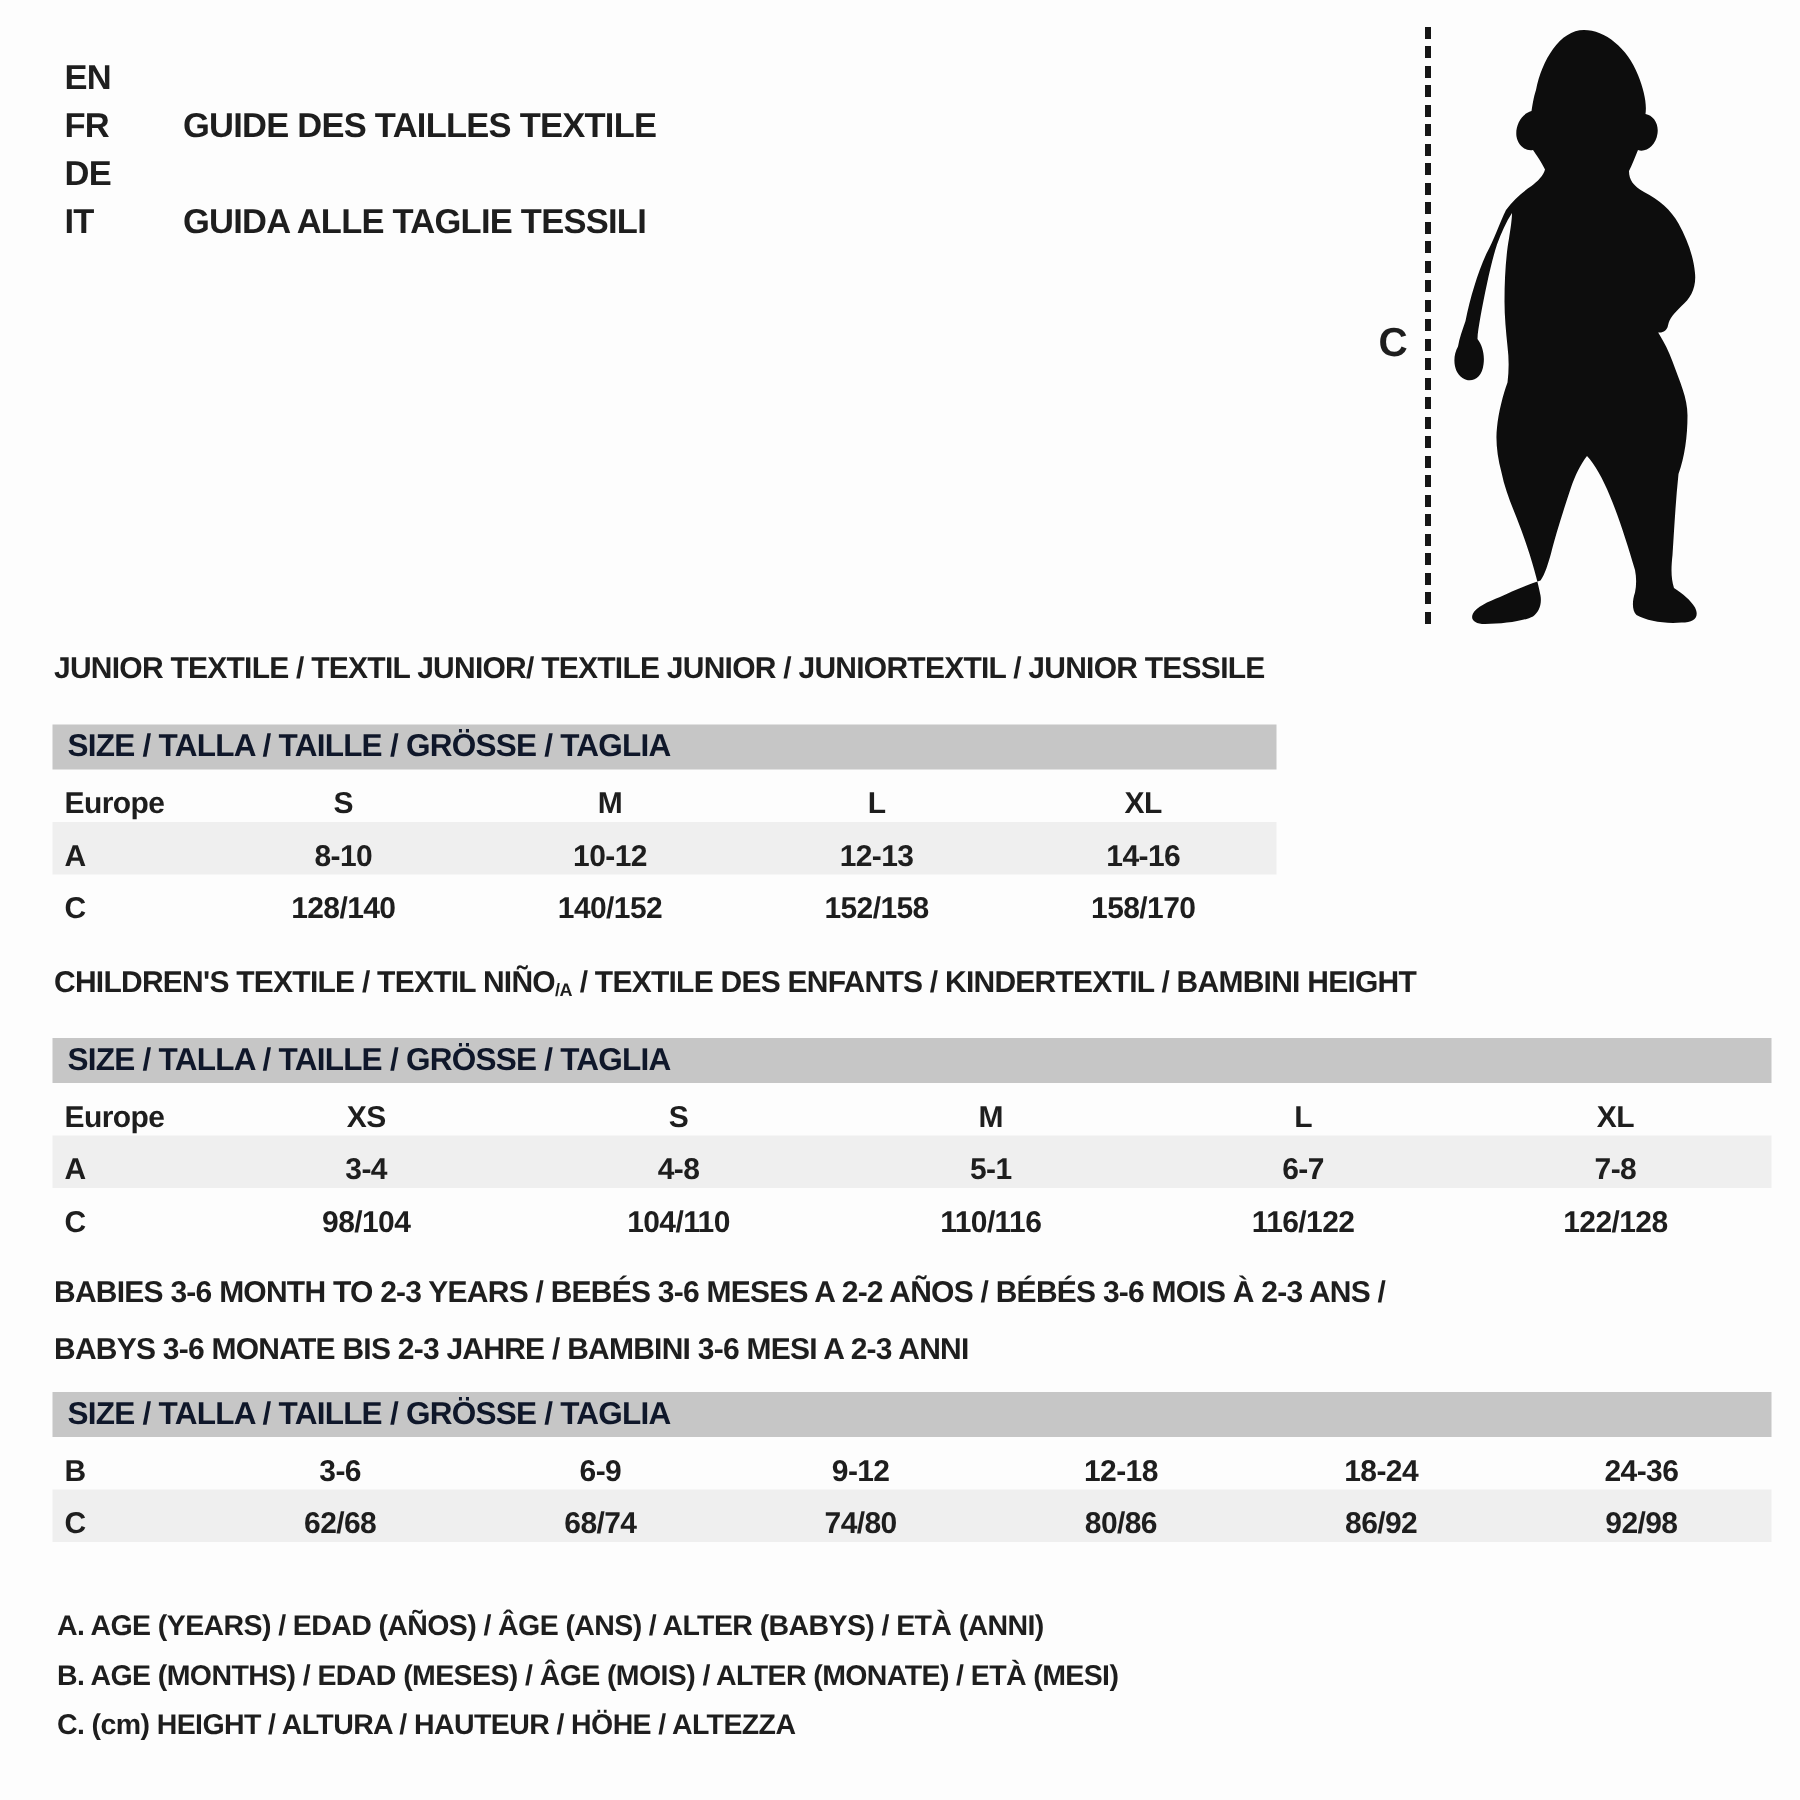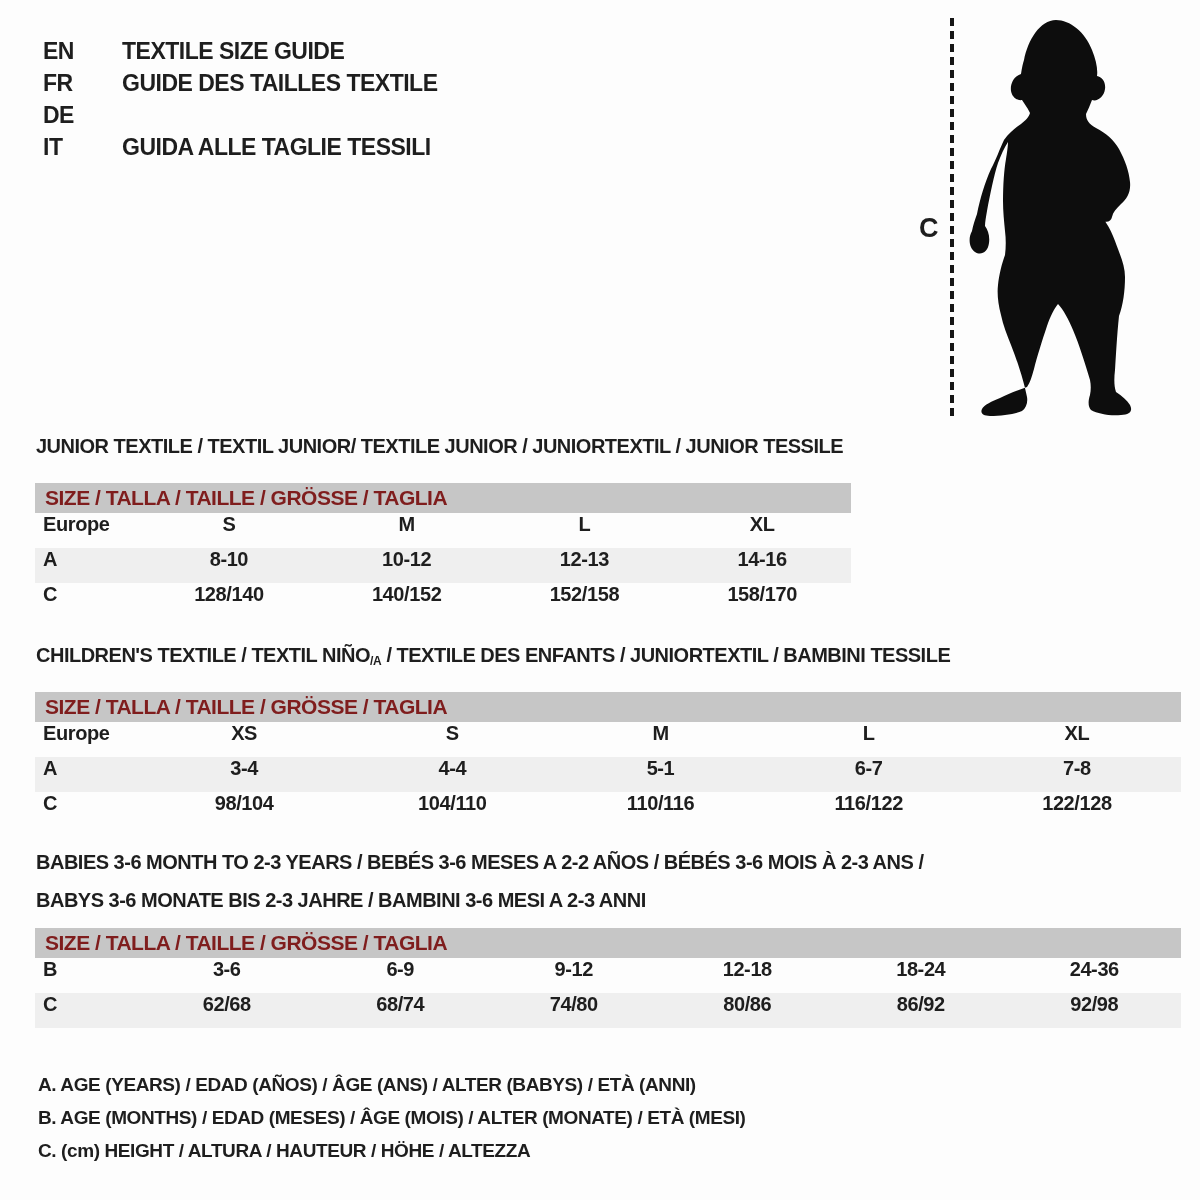--- a/index.html
+++ b/index.html
@@ -29,39 +29,38 @@
   #title-junior { top:434px;text-align:center; }
   #title-children { top:643px; }
   #title-babies { top:843px; line-height:38px; }
   .sub { font-size:12px; vertical-align:-3px; letter-spacing:-0.3px; }
 
   
   .size-table { position:absolute; left:35px; }
   #tbl-junior { top:483px; width:816px; }
   #tbl-children { top:692px; width:1146px; }
   #tbl-babies { top:928px; width:1146px; }
-  .size-bar { height:30px; background:#c6c6c6; color:#7f1d1d; display:flex;
+  .size-bar { height:30px; background:#c6c6c6; color:#0f172a; display:flex;
     align-items:center; padding-left:10px; box-sizing:border-box; font-size:21px; letter-spacing:-0.5px; }
-  .t-row { display:flex; height:35px; align-items:flex-start; font-size:20px; }
+  .t-row { display:flex; height:35px; align-items:flex-end; font-size:20px; }
   .t-row.shaded { background:#efefef; }
   .t-label { width:105px; padding-left:8px; box-sizing:border-box; flex:0 0 auto; }
   .t-cell { flex:1 1 0; text-align:center; }
 
   
   .legend { position:absolute; top:1068px; left:38px; font-size:19px; line-height:33px; }
 </style>
 </head>
 <body>
 
 <div class="page">
 
   <section class="lang-header" id="langHeader">
       <div class="lang-row">
         <span class="lang-code">EN</span>
-        <span class="lang-title">TEXTILE SIZE GUIDE</span>
       </div>
       <div class="lang-row">
         <span class="lang-code">FR</span>
         <span class="lang-title">GUIDE DES TAILLES TEXTILE</span>
       </div>
       <div class="lang-row">
         <span class="lang-code">DE</span>
       </div>
       <div class="lang-row">
         <span class="lang-code">IT</span>
@@ -129,38 +128,38 @@
         </div>
         <div class="t-row">
           <div class="t-label">C</div>
           <div class="t-cell">128/140</div>
           <div class="t-cell">140/152</div>
           <div class="t-cell">152/158</div>
           <div class="t-cell">158/170</div>
         </div>
       </div>
       <div class="sec-title" id="title-children">
-        <div class="title-line"><span>CHILDREN'S TEXTILE / TEXTIL NIÑO</span><span class="sub">/A</span><span> / TEXTILE DES ENFANTS / JUNIORTEXTIL / BAMBINI TESSILE</span></div>
+        <div class="title-line"><span>CHILDREN'S TEXTILE / TEXTIL NIÑO</span><span class="sub">/A</span><span> / TEXTILE DES ENFANTS / KINDERTEXTIL / BAMBINI HEIGHT</span></div>
       </div>
       <div class="size-table" id="tbl-children">
         <div class="size-bar">
           <span>SIZE / TALLA / TAILLE / GRÖSSE / TAGLIA</span>
         </div>
         <div class="t-row">
           <div class="t-label">Europe</div>
           <div class="t-cell">XS</div>
           <div class="t-cell">S</div>
           <div class="t-cell">M</div>
           <div class="t-cell">L</div>
           <div class="t-cell">XL</div>
         </div>
         <div class="t-row shaded">
           <div class="t-label">A</div>
           <div class="t-cell">3-4</div>
-          <div class="t-cell">4-4</div>
+          <div class="t-cell">4-8</div>
           <div class="t-cell">5-1</div>
           <div class="t-cell">6-7</div>
           <div class="t-cell">7-8</div>
         </div>
         <div class="t-row">
           <div class="t-label">C</div>
           <div class="t-cell">98/104</div>
           <div class="t-cell">104/110</div>
           <div class="t-cell">110/116</div>
           <div class="t-cell">116/122</div>

